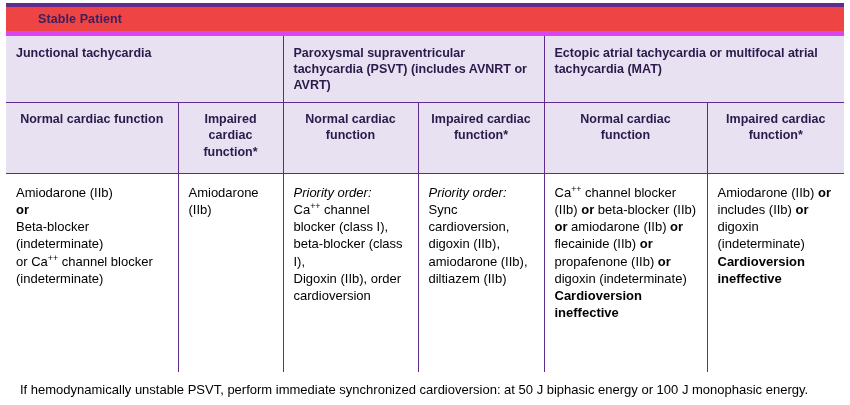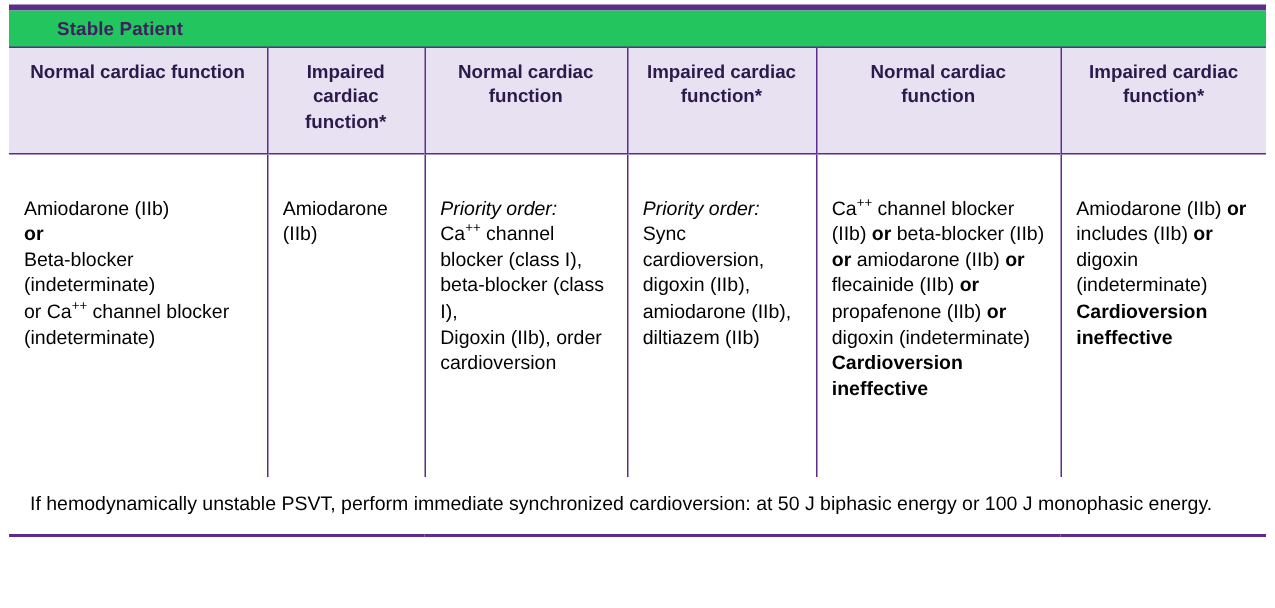--- a/index.html
+++ b/index.html
@@ -24,22 +24,22 @@
     border-collapse: collapse;
     table-layout: fixed;
   }
   .topline {
     height: 4px;
     background: #5f2b8c;
     width: 838px;
     margin: 3px 0 0 6px;
   }
   .band {
-    background: #22c55e;
-    border-bottom: 1px solid #d946ef;
+    background: #ef4444;
+    border-bottom: 5px solid #d946ef;
   }
   .band-title {
     font-size: 12.5px;
     font-weight: bold;
     color: #3d2060;
     padding: 5px 0 5px 32px;
     letter-spacing: 0.1px;
   }
   .grouprow td {
     background: #e7e1f2;
@@ -66,21 +66,21 @@
     text-align: center;
   }
   .subrow td.vline {
     border-left: 1px solid #5f2b8c;
   }
   .bodyrow td {
     background: #ffffff;
     vertical-align: top;
     font-size: 13px;
     color: #000000;
-    padding: 27px 10px 10px 10px;
+    padding: 10px 10px 10px 10px;
     line-height: 1.32;
     border-top: 1px solid #5f2b8c;
     height: 178px;
   }
   .bodyrow td.vline {
     border-left: 1px solid #5f2b8c;
   }
   .italic { font-style: italic; }
   .bold { font-weight: bold; }
   sup {
@@ -116,20 +116,25 @@
     <col style="width:126px">
     <col style="width:163px">
     <col style="width:137px">
   </colgroup>
 
   <tbody>
         <tr class="band">
     <td colspan="6" class="band-title">Stable Patient</td>
   </tr>
 
+  <tr class="grouprow">
+    <td colspan="2">Junctional tachycardia</td>
+    <td colspan="2" class="gborder">Paroxysmal supraventricular tachycardia (PSVT) (includes AVNRT or AVRT)</td>
+    <td colspan="2" class="gborder">Ectopic atrial tachycardia or multifocal atrial tachycardia (MAT)</td>
+  </tr>
 
   <tr class="subrow">
     <td>Normal cardiac function</td>
     <td class="vline">Impaired cardiac function*</td>
     <td class="vline">Normal cardiac function</td>
     <td class="vline">Impaired cardiac function*</td>
     <td class="vline">Normal cardiac function</td>
     <td class="vline">Impaired cardiac function*</td>
   </tr>
 

